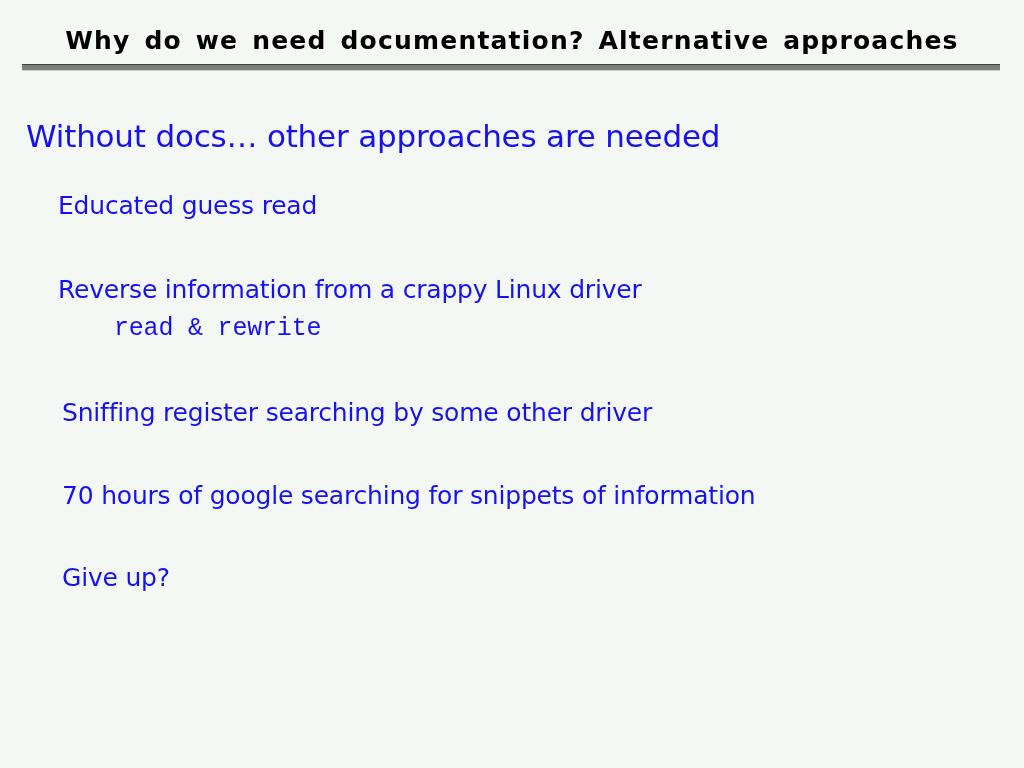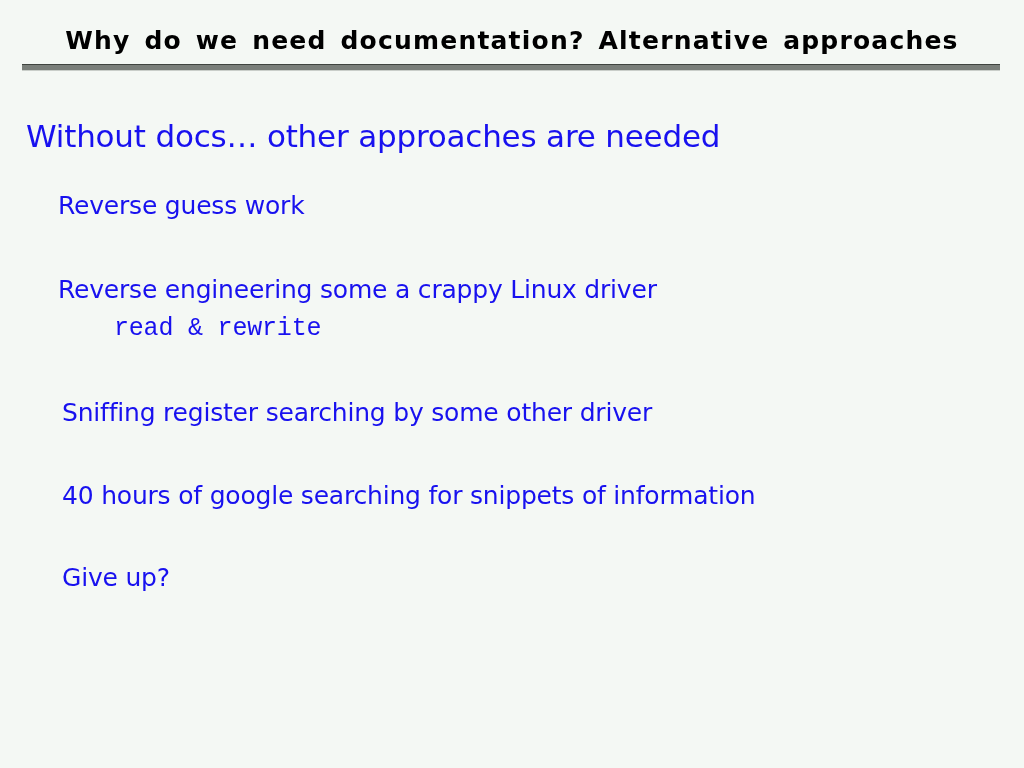--- a/index.html
+++ b/index.html
@@ -84,22 +84,22 @@
 
   <div class="slide-title">Why do we need documentation? Alternative approaches</div>
 
   <div class="title-rule"></div>
 
   <div class="body-area">
 
     <div class="lead">Without docs… other approaches are needed</div>
 
     <div class="bullets">
-      <div class="bullet b1">Reverse guess work</div>
-      <div class="bullet b2">Reverse engineering some a crappy Linux driver</div>
+      <div class="bullet b1">Educated guess read</div>
+      <div class="bullet b2">Reverse information from a crappy Linux driver</div>
       <div class="bullet b2-sub">read &amp; rewrite</div>
       <div class="bullet b3">Sniffing register searching by some other driver</div>
-      <div class="bullet b4">40 hours of google searching for snippets of information</div>
+      <div class="bullet b4">70 hours of google searching for snippets of information</div>
       <div class="bullet b5">Give up?</div>
     </div>
 
   </div>
 </div>
 
 </body></html>

